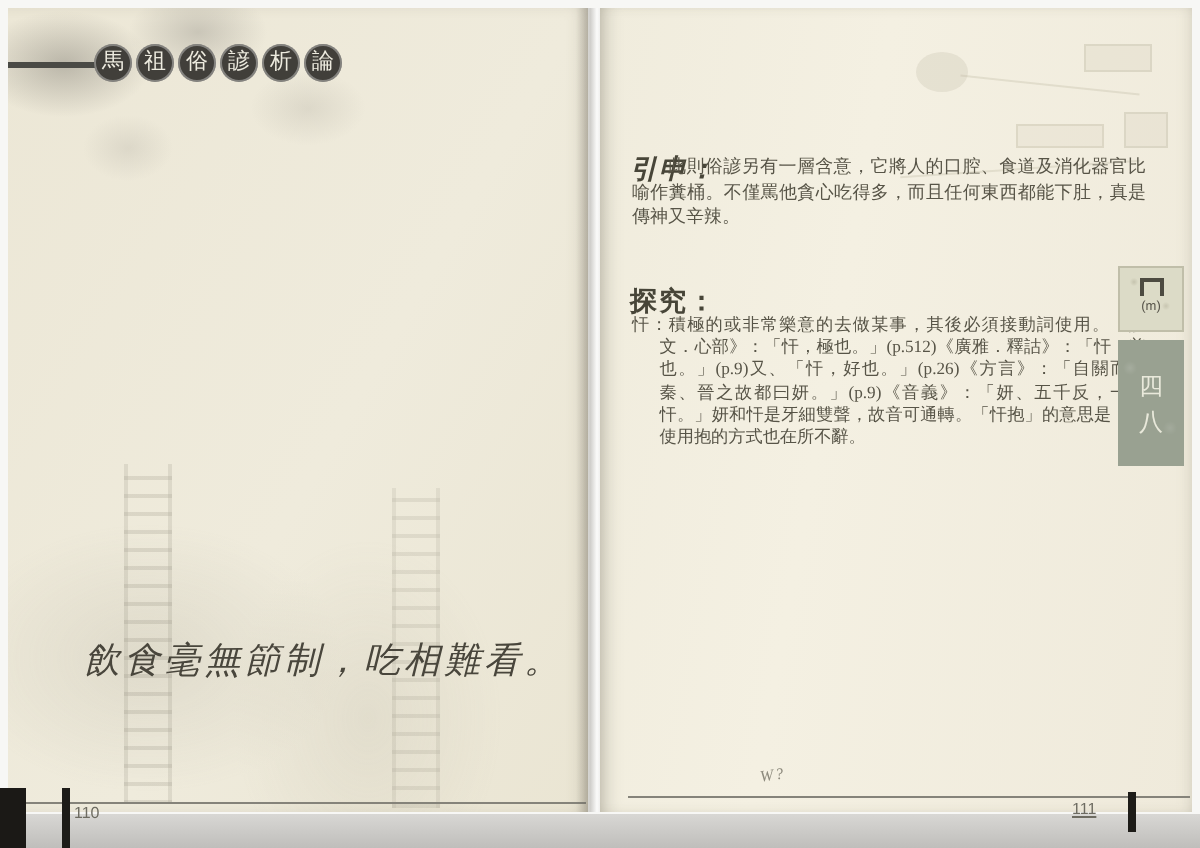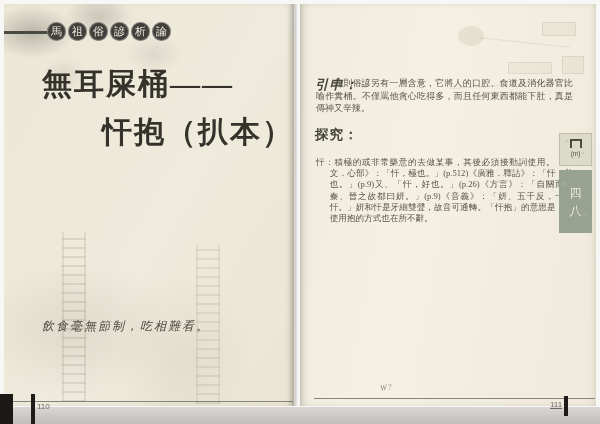--- a/index.html
+++ b/index.html
@@ -46,38 +46,38 @@
   .badge { width:19px; height:19px; border-radius:50%; background:#413f3a; color:#edebdf;
     font-size:11px; line-height:19px; text-align:center;
     box-shadow:0 0 0 1px rgba(255,255,255,.35) inset; }
   
   .main-title { position:absolute; left:38px; top:60px; color:#34322b; letter-spacing:2px; }
   .main-title .t1 { font-size:30px; font-weight:bold; white-space:nowrap; }
   .main-title .t2 { font-size:30px; font-weight:bold; white-space:nowrap; margin-left:60px; margin-top:7px; }
   
   .meaning-head { position:absolute; left:38px; top:283px; font-size:19px; font-weight:bold;
     letter-spacing:3px; color:#3a382f; }
-  .meaning-text { position:absolute; left:38px; top:314px; font-size:12px; font-style:italic;
+  .meaning-text { position:absolute; left:38px; top:314px; font-size:18px; font-style:italic;
     letter-spacing:2px; color:#49463c; }
   
   .footer-rule { position:absolute; height:1px; background:#85837a; }
   .footer-rule.left { left:6px; top:397px; width:283px; }
   .footer-rule.right { left:14px; top:394px; width:281px; }
   .corner-bar { position:absolute; width:4px; background:#1d1c18; }
   .corner-bar.left { left:27px; top:390px; height:32px; }
   .corner-bar.right { left:264px; top:392px; height:20px; }
   .page-num { position:absolute; font-family:"Liberation Sans","DejaVu Sans",sans-serif;
     font-size:8px; color:#6d6b61; }
   .page-num.left { left:33px; top:398px; }
-  .page-num.right { left:250px; top:396px;text-decoration:underline; }
+  .page-num.right { left:236px; top:396px;text-decoration:underline; }
   
   .section-head { position:absolute; left:15px; font-size:13.5px; font-weight:bold;
     letter-spacing:1px; color:#474538; }
   .head-ext { top:72px;font-style:italic; }
-  .head-inq { top:122px; }
+  .head-inq { top:138px; }
   .body-block { position:absolute; left:16px; width:257px; color:#575447;
     text-align:justify; }
   .ext-block { top:73px; font-size:9px; line-height:12.6px; }
   .ext-block p { text-indent:2em; }
   .inq-block { top:153px; font-size:8.6px; line-height:11.2px; }
   .entry { padding-left:1.6em; text-indent:-1.6em; }
   .entry .term { letter-spacing:0; }
   
   .tab { position:absolute; left:259px; width:33px; }
   .tab-phonetic { top:129px; height:33px; background:#dcdbc7;
@@ -123,24 +123,20 @@
     <div class="series-rule"></div>
     <div class="series-badges">
       <span class="badge">馬</span>
       <span class="badge">祖</span>
       <span class="badge">俗</span>
       <span class="badge">諺</span>
       <span class="badge">析</span>
       <span class="badge">論</span>
     </div>
 
-    <div class="main-title">
-      <div class="t1">無耳屎桶——</div>
-      <div class="t2">忓抱（扒本）</div>
-    </div>
 
     <div class="meaning-text">飲食毫無節制，吃相難看。</div>
 
     <div class="footer-rule left"></div>
     <div class="corner-bar left"></div>
     <div class="page-num left">110</div>
   </div>
 
   <div class="gutter"></div>
 

